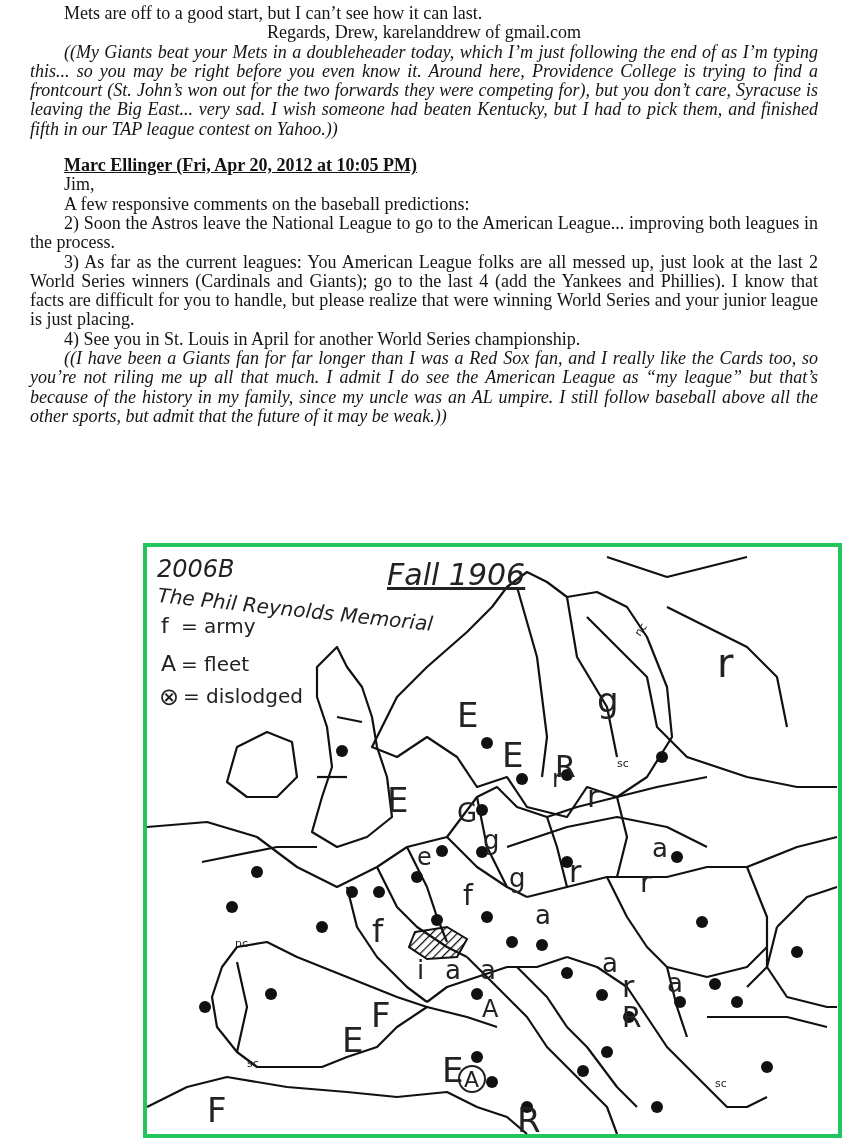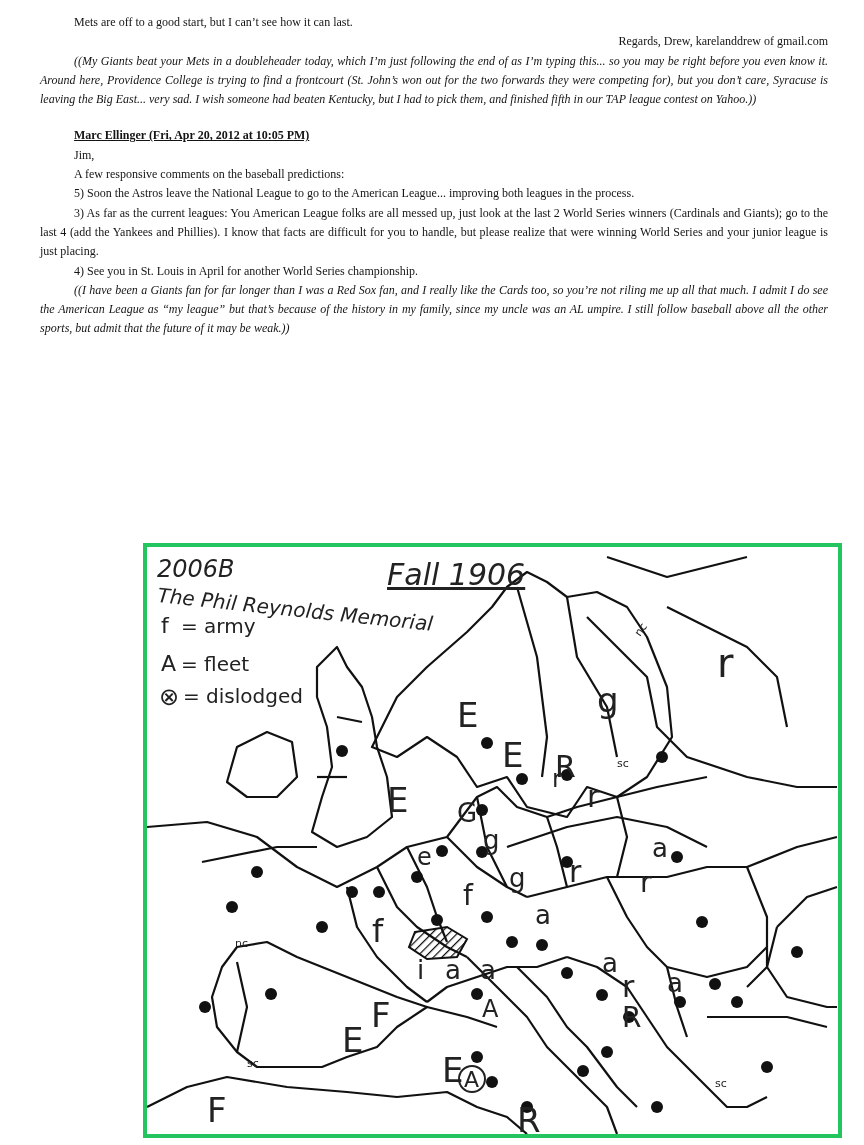--- a/index.html
+++ b/index.html
@@ -1,23 +1,23 @@
 <!DOCTYPE html>
 <html><head>
 <meta charset="utf-8">
 <style>
   html, body { margin: 0; padding: 0; background: #ffffff; }
   body { width: 864px; height: 1145px; position: relative; overflow: hidden;
          font-family: "DejaVu Serif", "Liberation Serif", serif; color: #111; }
   .page { position: absolute; left: 0; top: 0; width: 864px; height: 1145px; }
-  .txt { position: absolute; left: 40px; width: 788px; font-family: "Liberation Serif", serif;
-         font-size: 12px; line-height: 19.3px; color: #141414; margin-top: 9px; }
+  .txt { position: absolute; left: 30px; width: 788px; font-family: "Liberation Serif", serif;
+         font-size: 18px; line-height: 19.3px; color: #141414; }
   .p { margin: 0; text-align: justify; }
   .indent { text-indent: 34px; }
-  .center { text-align: right; }
+  .center { text-align: center; }
   .it { font-style: italic; }
   .b { font-weight: bold; text-decoration: underline; }
   .gap { height: 17px; }
   .map { position: absolute; left: 143px; top: 543px; width: 699px; height: 595px;
          border: 4px solid #22c55e; box-sizing: border-box; background: #fff; }
   .map svg { position: absolute; left: 0; top: 0; width: 691px; height: 587px; }
   .hand { font-family: "DejaVu Sans", sans-serif; fill: #222; }
 </style>
 </head>
 <body>
@@ -25,21 +25,21 @@
 <div class="page">
 
   <div class="txt" style="top:4px;">
     <p class="p indent">Mets are off to a good start, but I can’t see how it can last.</p>
     <p class="p center">Regards, Drew, karelanddrew of gmail.com</p>
     <p class="p indent it">((My Giants beat your Mets in a doubleheader today, which I’m just following the end of as I’m typing this... so you may be right before you even know it. Around here, Providence College is trying to find a frontcourt (St. John’s won out for the two forwards they were competing for), but you don’t care, Syracuse is leaving the Big East... very sad. I wish someone had beaten Kentucky, but I had to pick them, and finished fifth in our TAP league contest on Yahoo.))</p>
     <div class="gap"></div>
     <p class="p indent b">Marc Ellinger (Fri, Apr 20, 2012 at 10:05 PM)</p>
     <p class="p indent">Jim,</p>
     <p class="p indent">A few responsive comments on the baseball predictions:</p>
-    <p class="p indent">5) Soon the Astros leave the National League to go to the American League... improving both leagues in the process.</p>
+    <p class="p indent">2) Soon the Astros leave the National League to go to the American League... improving both leagues in the process.</p>
     <p class="p indent">3) As far as the current leagues: You American League folks are all messed up, just look at the last 2 World Series winners (Cardinals and Giants); go to the last 4 (add the Yankees and Phillies). I know that facts are difficult for you to handle, but please realize that were winning World Series and your junior league is just placing.</p>
     <p class="p indent">4) See you in St. Louis in April for another World Series championship.</p>
     <p class="p indent it">((I have been a Giants fan for far longer than I was a Red Sox fan, and I really like the Cards too, so you’re not riling me up all that much. I admit I do see the American League as “my league” but that’s because of the history in my family, since my uncle was an AL umpire. I still follow baseball above all the other sports, but admit that the future of it may be weak.))</p>
   </div>
 
   <div class="map">
     <svg viewBox="0 0 691 587">
       <g fill="none" stroke="#111" stroke-width="2.2" stroke-linejoin="round">
 
         <path d="M225 200 L250 150 L280 120 L320 85 L345 60 L360 40 L380 25 L400 35 L420 50 L450 45 L480 60 L500 90 L520 140 L525 190 L500 230 L470 250 L440 240 L420 270 L380 260 L360 230 L330 240 L310 210 L280 190 L250 210 Z"></path>

